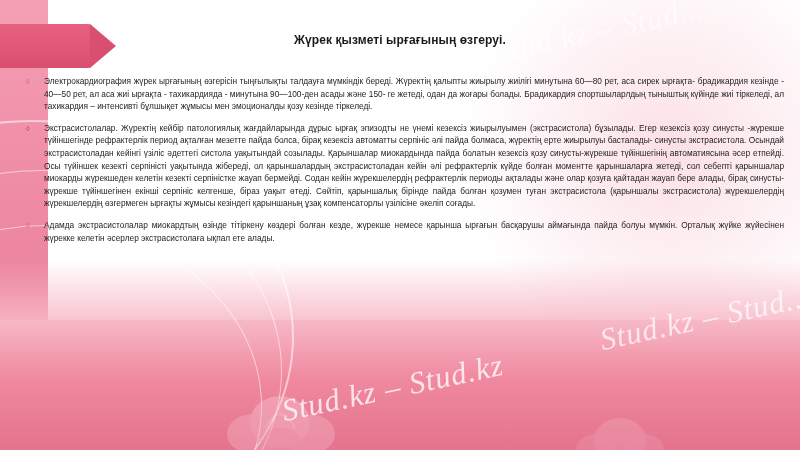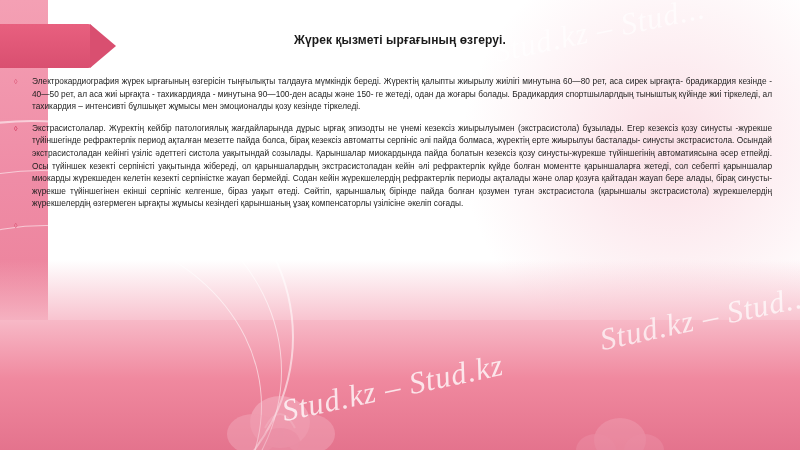--- a/index.html
+++ b/index.html
@@ -108,21 +108,21 @@
     left: 0; top: 33px;
     width: 800px;
     text-align: center;
     font-size: 12px;
     font-weight: bold;
     color: #1a1a1a;
     letter-spacing: 0.1px;
   }
   .body {
     position: absolute;
-    left: 10px;
+    left: 22px;
     top: 75px;
     width: 762px;
   }
   .para {
     position: relative;
     padding-left: 22px;
     margin-bottom: 9px;
     font-size: 8.3px;
     line-height: 1.52;
     color: #1d1d1d;
@@ -183,16 +183,17 @@
     </div>
     <div class="para">
       <span class="bullet">◊</span>
     </div>
     <div class="para">
       <span class="bullet">◊</span>
       <span>Экстрасистолалар.  Жүректің кейбір патологиялық жағдайларында дұрыс ырғақ эпизодты не үнемі кезексіз жиырылуымен (экстрасистола) бұзылады. Егер кезексіз қозу синусты -жүрекше түйіншегінде рефрактерлік период ақталған мезетте пайда болса, бірақ кезексіз автоматты серпініс әлі пайда болмаса, жүректің ерте жиырылуы басталады- синусты экстрасистола. Осындай экстрасистоладан кейінгі үзіліс әдеттегі систола уақытындай созылады. Қарыншалар миокардында пайда болатын кезексіз қозу синусты-жүрекше түйіншегінің  автоматиясына әсер етпейді. Осы түйіншек кезекті серпіністі уақытында жібереді, ол қарыншалардың  экстрасистоладан кейін әлі рефрактерлік күйде болған моментте қарыншаларға жетеді, сол себепті қарыншалар миокарды жүрекшеден келетін кезекті серпіністке жауап бермейді. Содан кейін жүрекшелердің рефрактерлік периоды ақталады және олар қозуға қайтадан жауап бере алады, бірақ синусты-жүрекше түйіншегінен екінші серпініс келгенше, біраз уақыт өтеді. Сөйтіп, қарыншалық бірінде пайда болған қозумен туған экстрасистола  (қарыншалы экстрасистола) жүрекшелердің жүрекшелердің өзгермеген ырғақты жұмысы кезіндегі қарыншаның ұзақ компенсаторлы үзілісіне әкеліп соғады.</span>
     </div>
     <div class="para">
       <span class="bullet">◊</span>
+      <span>Адамда экстрасистолалар миокардтың өзінде тітіркену көздері болған кезде, жүрекше немесе қарынша ырғағын  басқарушы аймағында пайда болуы мүмкін. Орталық жүйке жүйесінен жүрекке келетін әсерлер экстрасистолаға ықпал ете алады.</span>
     </div>
   </div>
 
 </div>
 
 </body></html>

